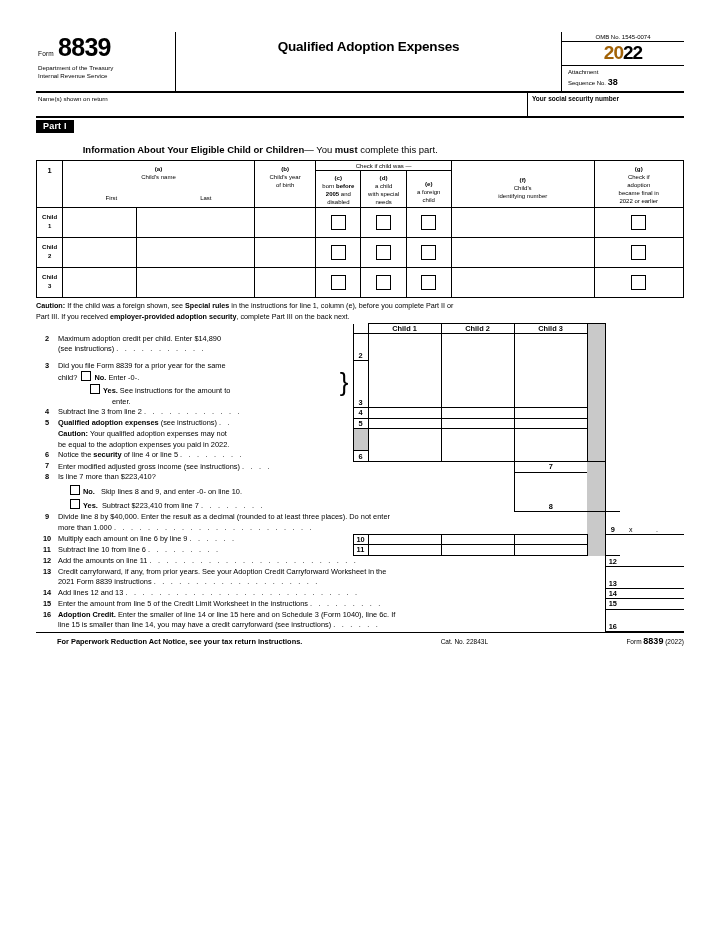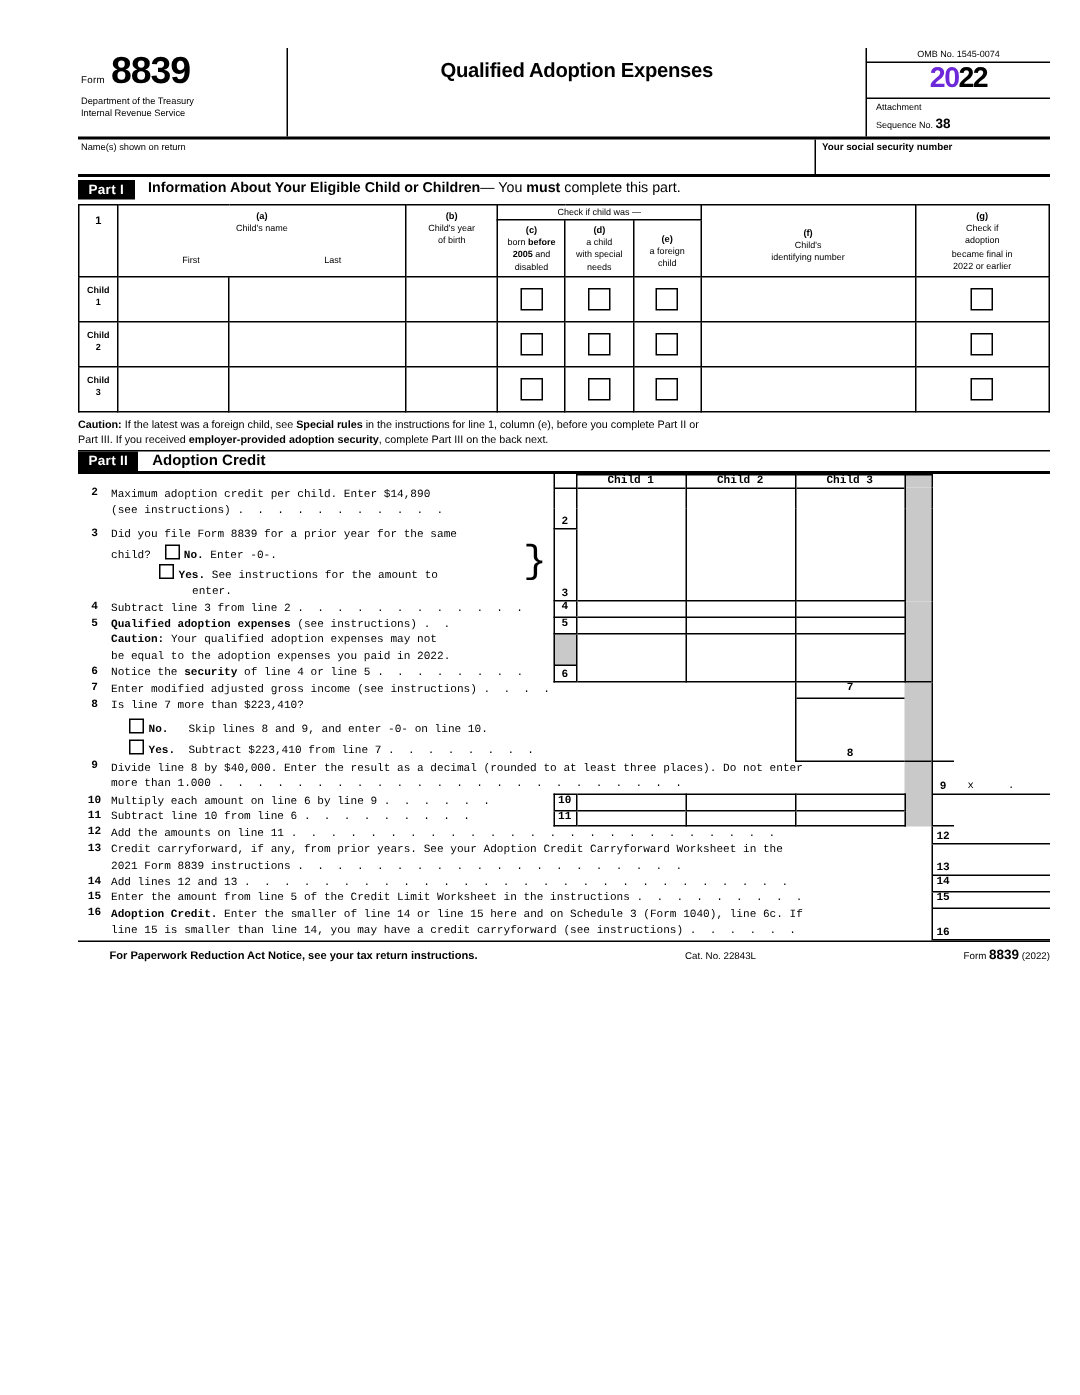--- a/index.html
+++ b/index.html
@@ -2,54 +2,54 @@
 <html><head>
 <meta charset="utf-8">
 <style>
   html,body{margin:0;padding:0;background:#fff;}
   body{
     width:720px;height:930px;overflow:hidden;
     font-family:"Liberation Sans",sans-serif;
     color:#000;-webkit-font-smoothing:none;
   }
   .page{position:relative;width:720px;height:930px;background:#fff;}
-  .form{position:absolute;left:52px;top:32px;width:648px;}
+  .form{position:absolute;left:36px;top:32px;width:648px;}
 
   
   .b{font-weight:bold;}
 
   
   .hdr{display:flex;border-bottom:2px solid #000;}
   .hdr-left{width:139px;border-right:1px solid #000;padding:0;position:relative;}
   .formno{display:flex;align-items:flex-end;padding:4px 0 0 2px;}
   .formno .lbl{font-size:6.5px;letter-spacing:.2px;padding-bottom:3px;}
   .formno .num{font-size:25px;font-weight:bold;letter-spacing:-.7px;line-height:.95;margin-left:4px;}
   .dept{font-size:6.2px;line-height:1.35;padding:4px 0 3px 2px;}
   .hdr-mid{flex:1 1 auto;text-align:center;padding-top:7px;}
   .title{font-size:13.5px;font-weight:bold;letter-spacing:-.2px;}
   .sub1{font-size:7.2px;font-weight:bold;margin-top:6px;}
   .sub2{font-size:7.2px;font-weight:bold;margin-top:2px;}
   .hdr-right{width:122px;border-left:1px solid #000;text-align:center;}
   .omb{font-size:6px;padding:2px 0 1px;border-bottom:1px solid #000;}
   .yearwrap{padding:1px 0 0;border-bottom:1px solid #000;height:22px;}
   .year{font-size:19px;font-weight:bold;letter-spacing:-1px;line-height:1;}
-  .year .ghost{color:#6d28d9;}
+  .year .ghost{color:#a16207;}
   .attach{font-size:6px;line-height:1.4;padding:2px 0 2px;text-align:left;padding-left:6px;}
   .attach .seq{font-size:9px;font-weight:bold;}
 
   
   .namerow{display:flex;border-bottom:2px solid #000;height:23px;}
   .namecell{flex:1 1 auto;border-right:1px solid #000;font-size:6.2px;padding:2px 0 0 2px;}
   .ssncell{width:152px;font-size:6.5px;font-weight:bold;padding:2px 0 0 4px;}
 
   
   .partbar{display:flex;align-items:flex-start;padding-top:2px;}
   .parttag{background:#000;color:#fff;font-size:9px;font-weight:bold;
            padding:1px 7px 2px;margin-right:9px;letter-spacing:.2px;}
-  .parttext{font-size:9.5px;font-weight:bold;line-height:1.32;}
+  .parttext{font-size:9.5px;font-weight:bold;line-height:1.32;margin-top:24px;}
   .parttext .reg{font-weight:normal;}
 
   
   table.t1{border-collapse:collapse;width:648px;margin-top:3px;table-layout:fixed;}
   table.t1 td{border:1px solid #000;vertical-align:top;}
   .hdrcell{text-align:center;font-size:6px;line-height:1.35;padding-top:3px;}
   .hdrcell .let{font-weight:bold;font-size:6.2px;}
   .cb-top{font-size:6px;text-align:center;padding:2px 0 1px;border-bottom:1px solid #000;}
   .fl{display:flex;font-size:6px;justify-content:space-around;padding-top:13px;}
   .childlbl{font-size:6px;font-weight:bold;text-align:center;line-height:1.4;padding-top:4px;}
@@ -57,21 +57,21 @@
   .r2{height:27px;}
 
   
   .caution{font-size:7.2px;line-height:1.45;padding:3px 0 1px;}
 
   
   .p2bar{display:flex;align-items:center;border-top:1px solid #000;border-bottom:2px solid #000;}
   .p2bar .parttag{margin-right:9px;}
   .p2title{font-size:10px;font-weight:bold;}
 
-  table.t2{border-collapse:collapse;width:648px;table-layout:fixed;font-size:7.4px;font-family:Liberation Mono, monospace;}
+  table.t2{border-collapse:collapse;width:648px;table-layout:fixed;font-size:7.4px;}
   table.t2 td{vertical-align:top;padding:0;}
   .lineno{width:22px;text-align:center;font-weight:bold;font-size:7.4px;padding-top:2px;}
   .desc{padding:2px 2px 0 0;line-height:1.45;}
   .amtno{width:15px;text-align:center;font-weight:bold;font-size:7.4px;
          border-left:1.6px solid #000;border-top:1.6px solid #000;}
   .bt{border-top:1.6px solid #000;}
   .bl{border-left:1.6px solid #000;}
   .br{border-right:1.6px solid #000;}
   .bb{border-bottom:1.6px solid #000;}
   .gray{background:#c9c9c9;}
@@ -275,28 +275,24 @@
             </td>
       <td></td>
       <td>
               <div class="box"></div>
             </td>
     </tr>
   </tbody>
       </table>
 
   <div class="caution">
-    <span class="b">Caution:</span><span> If the latest was a foreign child, see </span><span class="b">Special rules</span><span> in the instructions for line 1, column (e), before you complete Part II or</span>
+    <span class="b">Caution:</span><span> If the child was a foreign shown, see </span><span class="b">Special rules</span><span> in the instructions for line 1, column (e), before you complete Part II or</span>
     <div><span>Part III. If you received </span><span class="b">employer-provided adoption security</span><span>, complete Part III on the back next.</span></div>
   </div>
 
-  <div class="p2bar">
-    <span class="parttag">Part II</span>
-    <span class="p2title">Adoption Credit</span>
-  </div>
 
   <table class="t2">
     <colgroup>
       <col style="width:22px">
           <col style="width:295px">
       <col style="width:15px">
           <col style="width:73px">
           <col style="width:73px">
           <col style="width:73px">
       <col style="width:18px">

